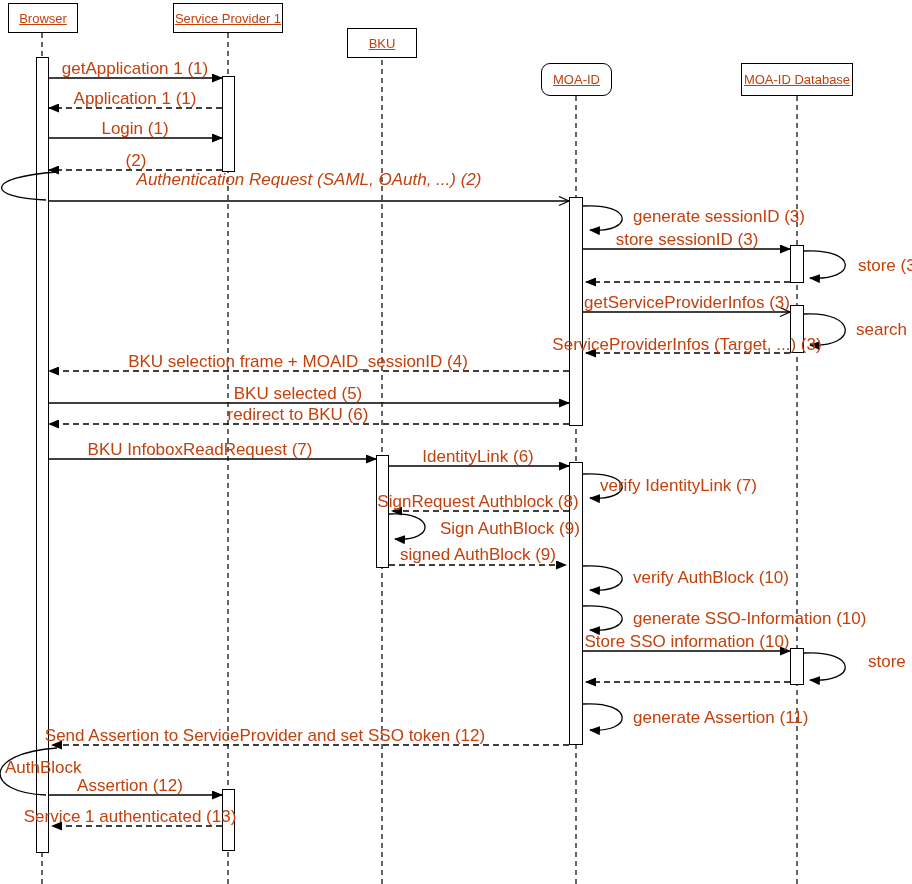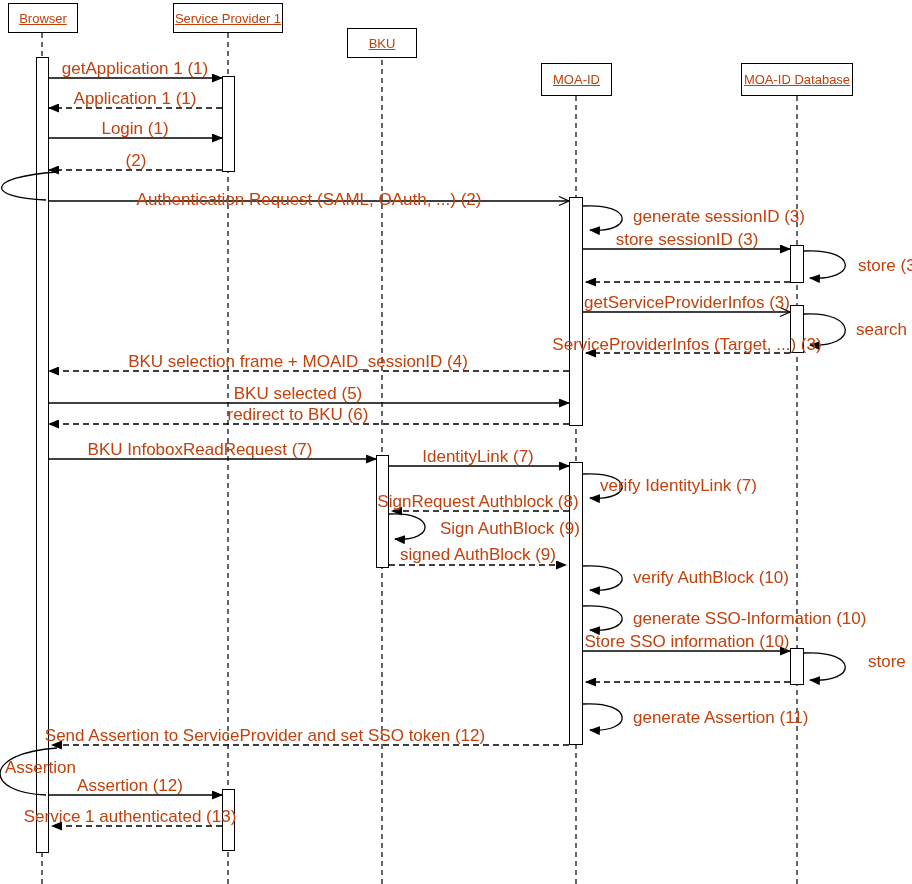--- a/index.html
+++ b/index.html
@@ -114,50 +114,50 @@
 
   <div class="actor-box" style="left:8px;  top:3px;  width:70px;  height:30px;">
       <span>Browser</span>
     </div>
   <div class="actor-box" style="left:173px;top:3px;  width:110px; height:30px;">
       <span>Service Provider 1</span>
     </div>
   <div class="actor-box" style="left:347px;top:3px;  width:70px;  height:30px;margin-top:25px;">
       <span>BKU</span>
     </div>
-  <div class="actor-box" style="left:541px;top:63px; width:71px;  height:33px;">
+  <div class="actor-box" style="left:541px;top:63px; width:71px;  height:33px;border-radius:9px;">
       <span>MOA-ID</span>
     </div>
   <div class="actor-box" style="left:741px;top:63px; width:112px; height:33px;">
       <span>MOA-ID Database</span>
     </div>
 
   <div class="msg center" style="left:135px;top:61px;">getApplication 1 (1)</div>
   <div class="msg center" style="left:135px;top:91px;">Application 1 (1)</div>
   <div class="msg center" style="left:135px;top:121px;">Login (1)</div>
   <div class="msg center" style="left:136px;top:153px;">(2)</div>
-  <div class="msg center" style="left:309px;top:192px;">Authentication Request (SAML, OAuth, ...)  (2)</div>
+  <div class="msg center" style="left:309px;top:172px;font-style:italic;">Authentication Request (SAML, OAuth, ...)  (2)</div>
   <div class="msg" style="left:633px;top:209px;">generate sessionID  (3)</div>
   <div class="msg center" style="left:687px;top:232px;">store sessionID (3)</div>
   <div class="msg" style="left:858px;top:258px;">store (3)</div>
   <div class="msg center" style="left:687px;top:295px;">getServiceProviderInfos (3)</div>
   <div class="msg" style="left:856px;top:322px;">search (3)</div>
   <div class="msg center" style="left:687px;top:337px;">ServiceProviderInfos (Target, ...) (3)</div>
   <div class="msg center" style="left:298px;top:354px;">BKU selection frame + MOAID_sessionID (4)</div>
   <div class="msg center" style="left:298px;top:386px;">BKU selected (5)</div>
   <div class="msg center" style="left:298px;top:407px;">redirect to BKU (6)</div>
   <div class="msg center" style="left:200px;top:442px;">BKU InfoboxReadRequest (7)</div>
-  <div class="msg center" style="left:478px;top:449px;">IdentityLink (7)</div>
+  <div class="msg center" style="left:478px;top:449px;">IdentityLink (6)</div>
   <div class="msg" style="left:600px;top:478px;">verify IdentityLink (7)</div>
   <div class="msg center" style="left:478px;top:494px;">SignRequest Authblock (8)</div>
   <div class="msg" style="left:440px;top:521px;text-align:center;">Sign AuthBlock (9)</div>
   <div class="msg center" style="left:478px;top:547px;">signed AuthBlock (9)</div>
   <div class="msg" style="left:633px;top:570px;">verify AuthBlock (10)</div>
   <div class="msg" style="left:633px;top:611px;">generate SSO-Information (10)</div>
   <div class="msg center" style="left:687px;top:634px;">Store SSO information (10)</div>
   <div class="msg" style="left:868px;top:654px;">store</div>
   <div class="msg" style="left:633px;top:710px;">generate Assertion (11)</div>
   <div class="msg center" style="left:265px;top:728px;">Send Assertion to ServiceProvider and set SSO token (12)</div>
-  <div class="msg" style="left:5px;top:760px;">Assertion</div>
+  <div class="msg" style="left:5px;top:760px;">AuthBlock</div>
   <div class="msg center" style="left:130px;top:778px;">Assertion (12)</div>
   <div class="msg center" style="left:130px;top:809px;">Service 1 authenticated (13)</div>
 
 </div>
 
 </body></html>

